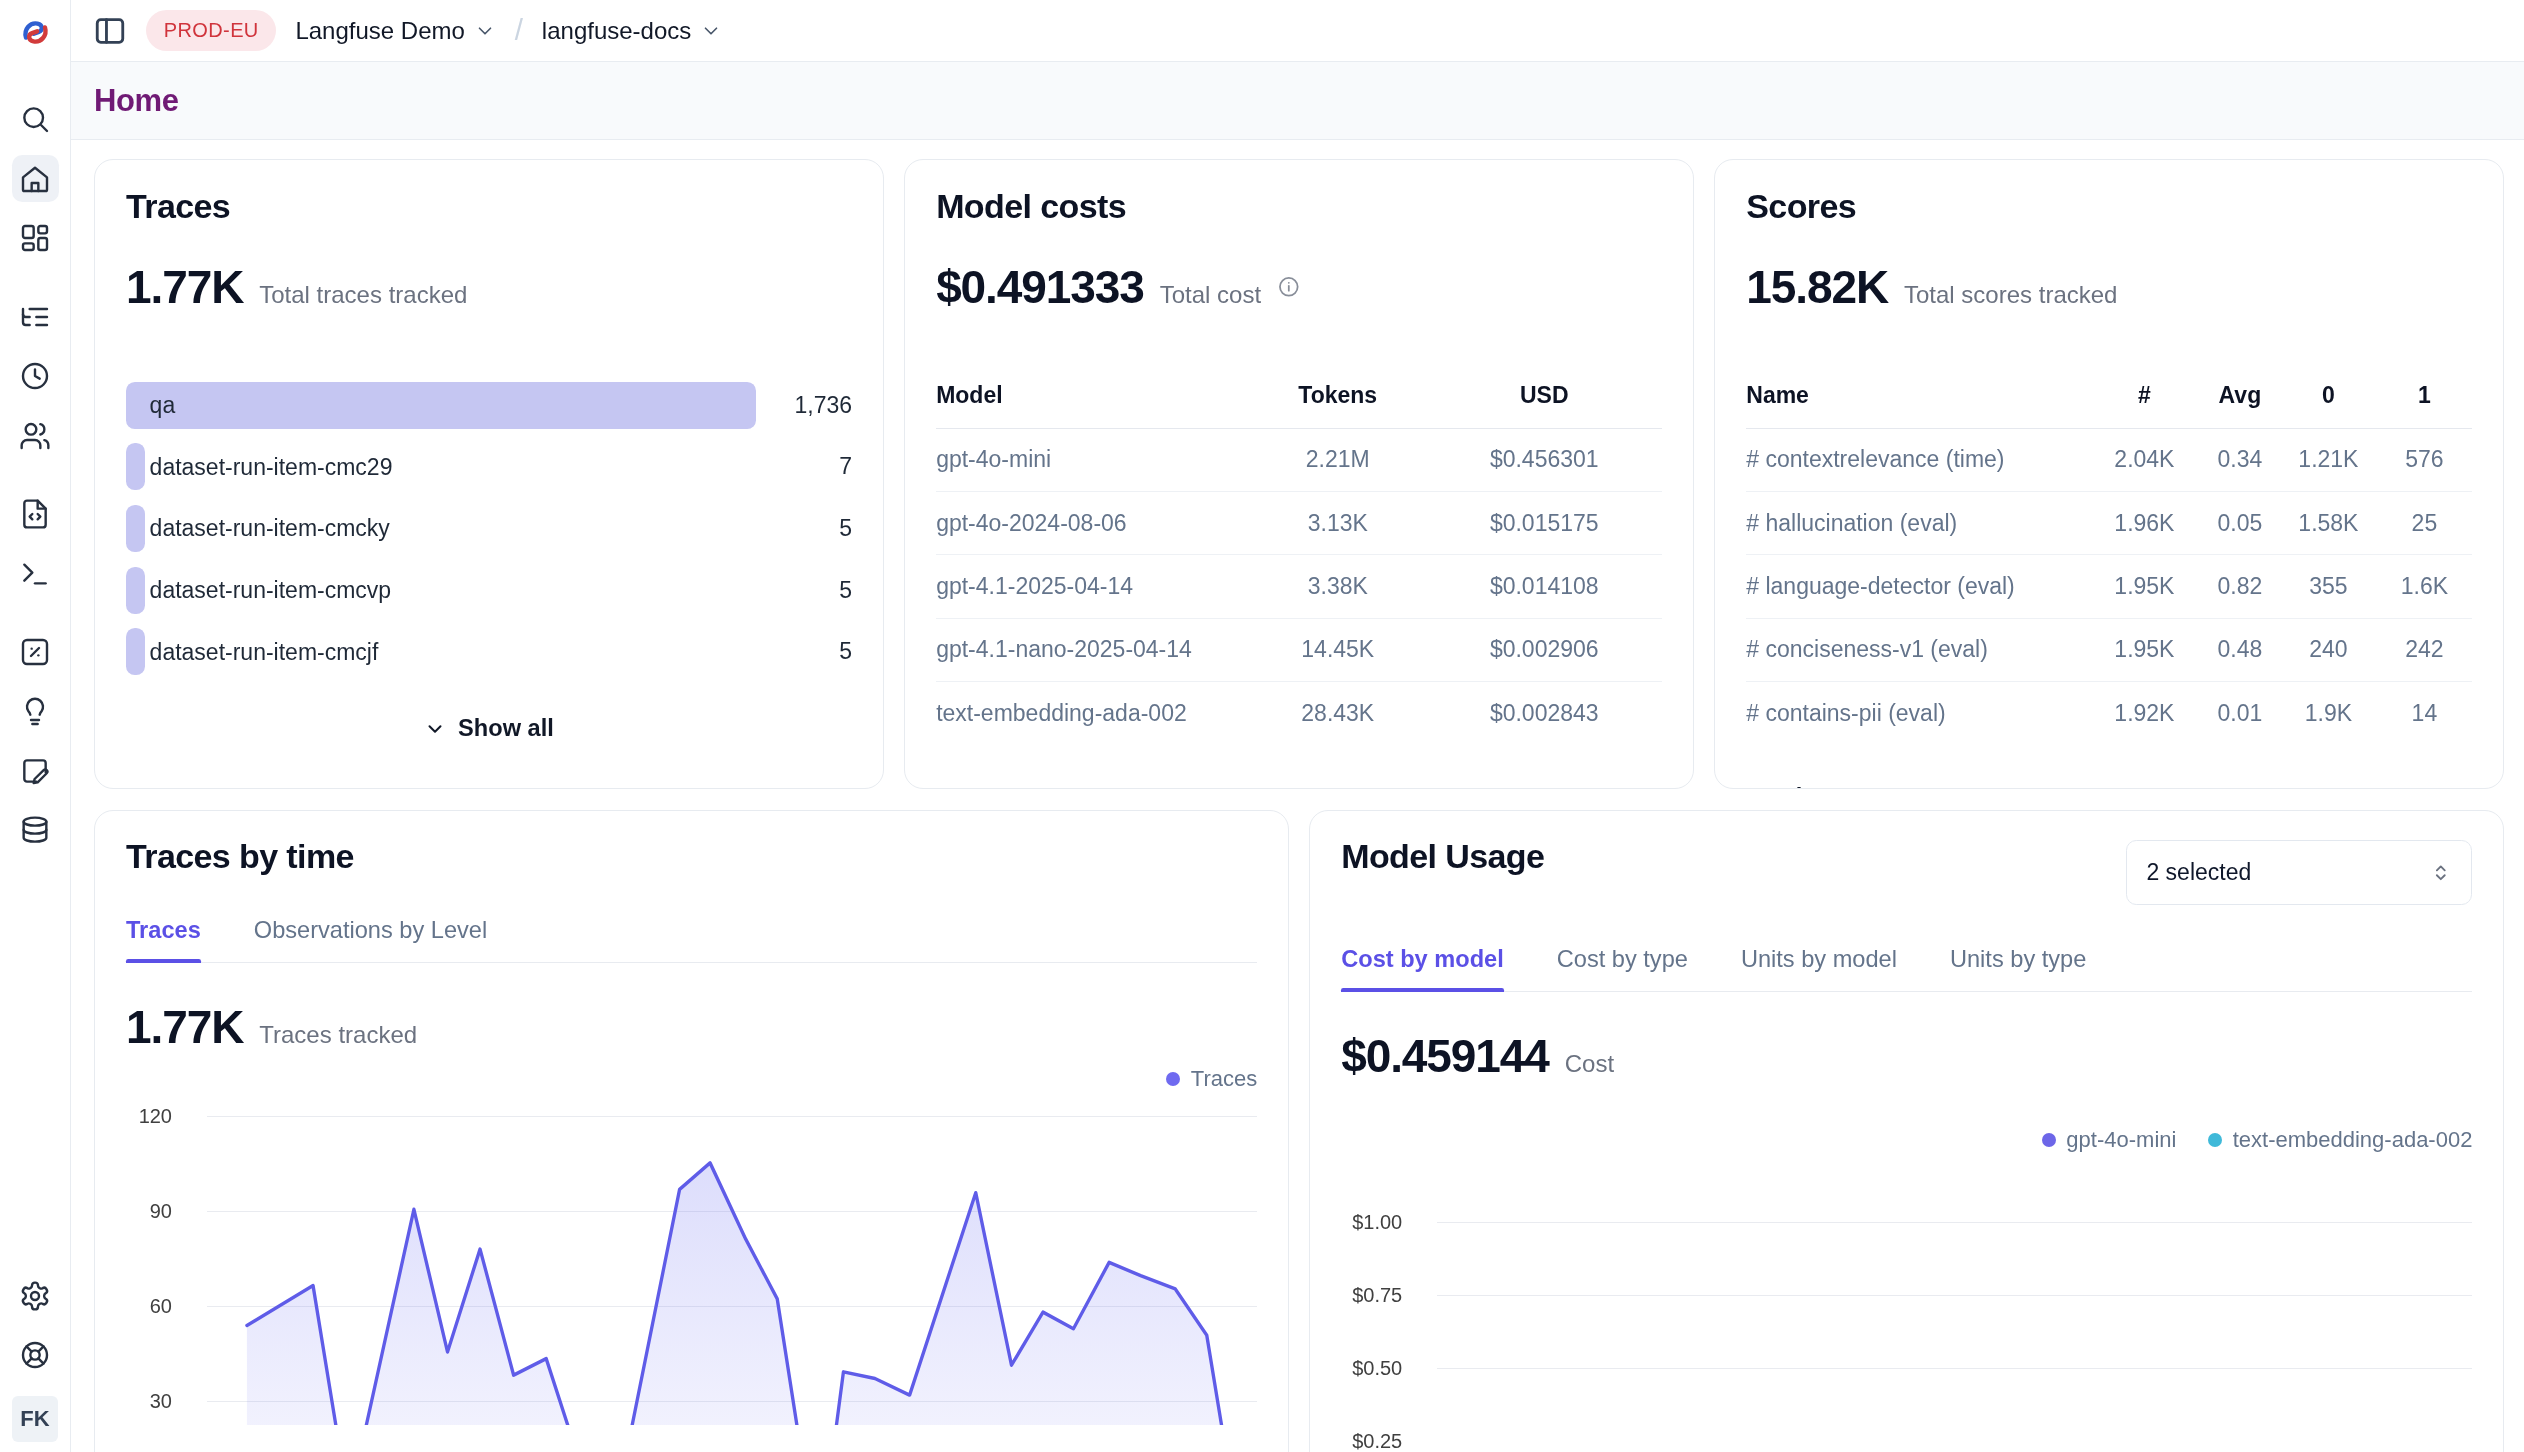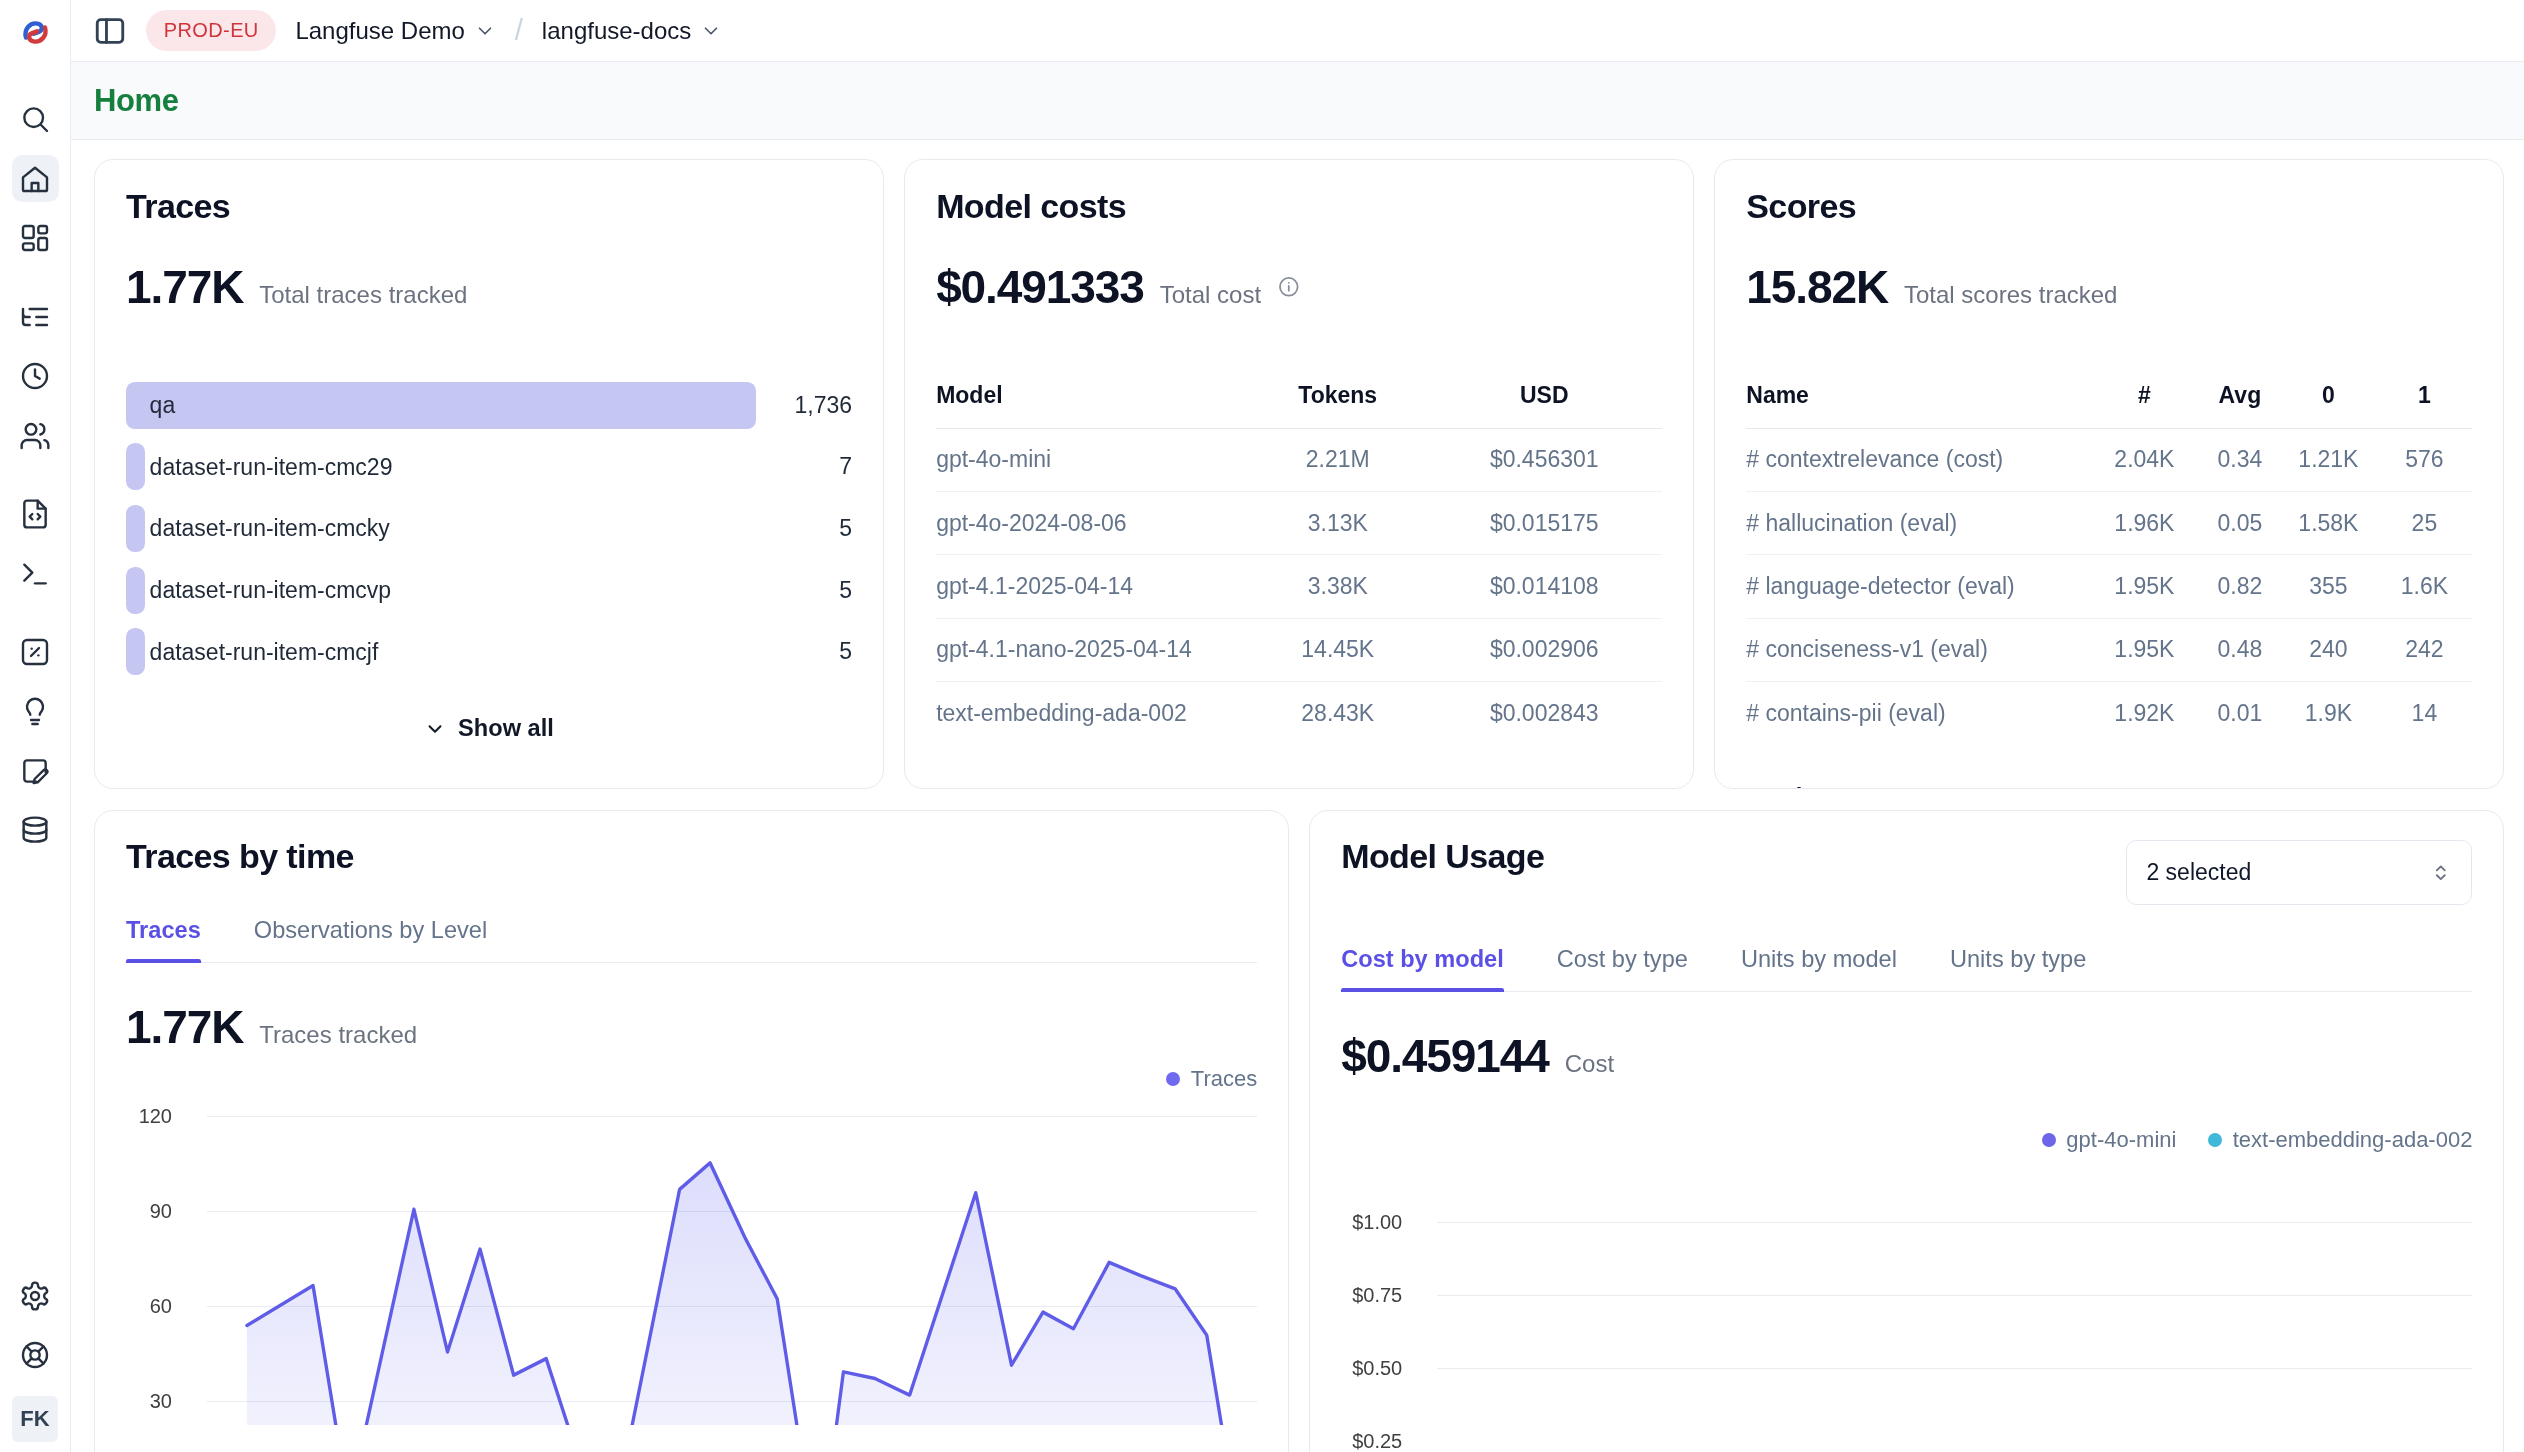--- a/index.html
+++ b/index.html
@@ -29,21 +29,21 @@
   .toggle-btn{background:none;border:none;cursor:pointer}
   .toggle-btn svg{width:34px;height:34px}
   .env-badge{background:#fbe7ea;color:#d0343c;font-size:20px;font-weight:500;
     padding:8.8px 17.7px;border-radius:736px;letter-spacing:0.4px;cursor:pointer}
   .crumb{display:flex;align-items:center;gap:8.8px;font-size:24px;font-weight:500;color:#111827;
     background:none;border:none;font-family:inherit;cursor:pointer}
   .crumb svg{width:22px;height:22px}
   .crumb-slash{font-size:29.5px;color:#cbd5e1;font-weight:300;transform:translateY(-1.5px)}
   .homebar{margin-left:71px;height:78px;background:#f8fafc;border-bottom:1.5px solid #e8ecf1;
     display:flex;align-items:center;padding-left:23px}
-  .page-title{font-size:31px;font-weight:600;color:#15803d;letter-spacing:-0.4px}
+  .page-title{font-size:31px;font-weight:600;color:#701a75;letter-spacing:-0.4px}
 
   
   .content{margin-left:71px;padding:19px 20.6px 0 23px;background:#fff}
   .grid3{display:grid;grid-template-columns:repeat(3,1fr);gap:20px}
   .grid2{display:grid;grid-template-columns:1fr 1fr;gap:20px;margin-top:20.6px}
   .card{background:#fff;border:1.5px solid #e7ebf0;border-radius:19px;padding:26.5px 31px;
     position:relative;overflow:hidden}
   .grid3 .card{height:630px}
   .grid2 .card{height:737px}
   .card-title{font-size:34px;font-weight:700;color:#0d1324;letter-spacing:-0.6px}
@@ -360,21 +360,21 @@
       </div>
       <div class="tbl-head cols-scores">
           <span>Name</span>
           <span class="num">#</span>
           <span class="num">Avg</span>
           <span class="num">0</span>
           <span class="num">1</span>
         </div>
       <div>
           <div class="tbl-row cols-scores">
-            <span># contextrelevance (cost)</span>
+            <span># contextrelevance (time)</span>
             <span class="num">2.04K</span>
             <span class="num">0.34</span>
             <span class="num">1.21K</span>
             <span class="num">576</span>
           </div>
           <div class="tbl-row cols-scores">
             <span># hallucination (eval)</span>
             <span class="num">1.96K</span>
             <span class="num">0.05</span>
             <span class="num">1.58K</span>

